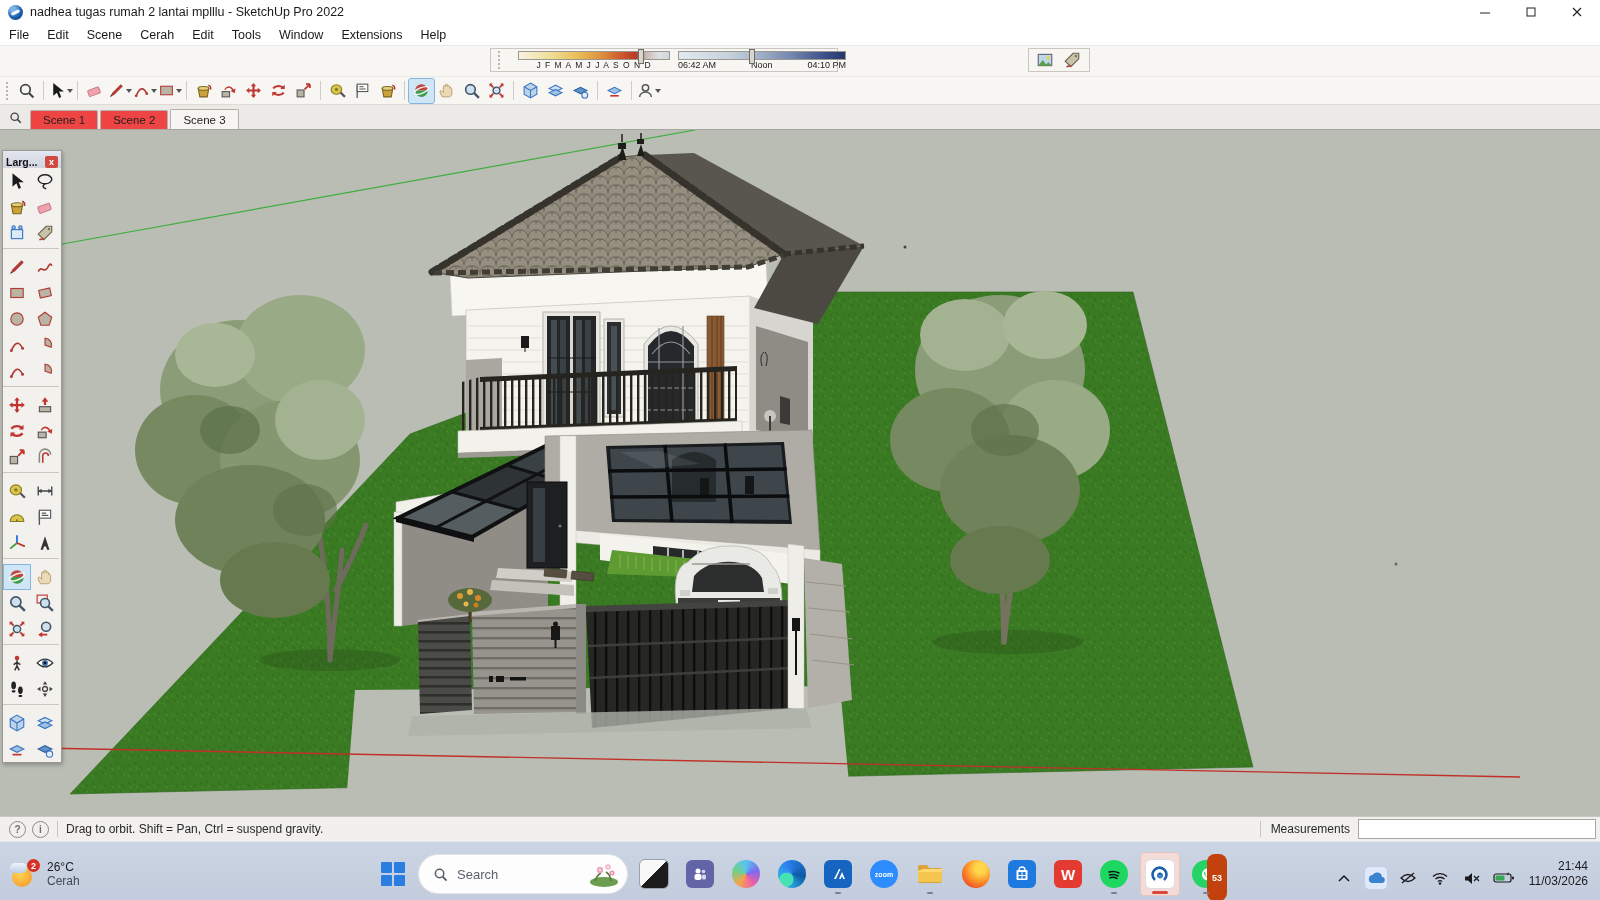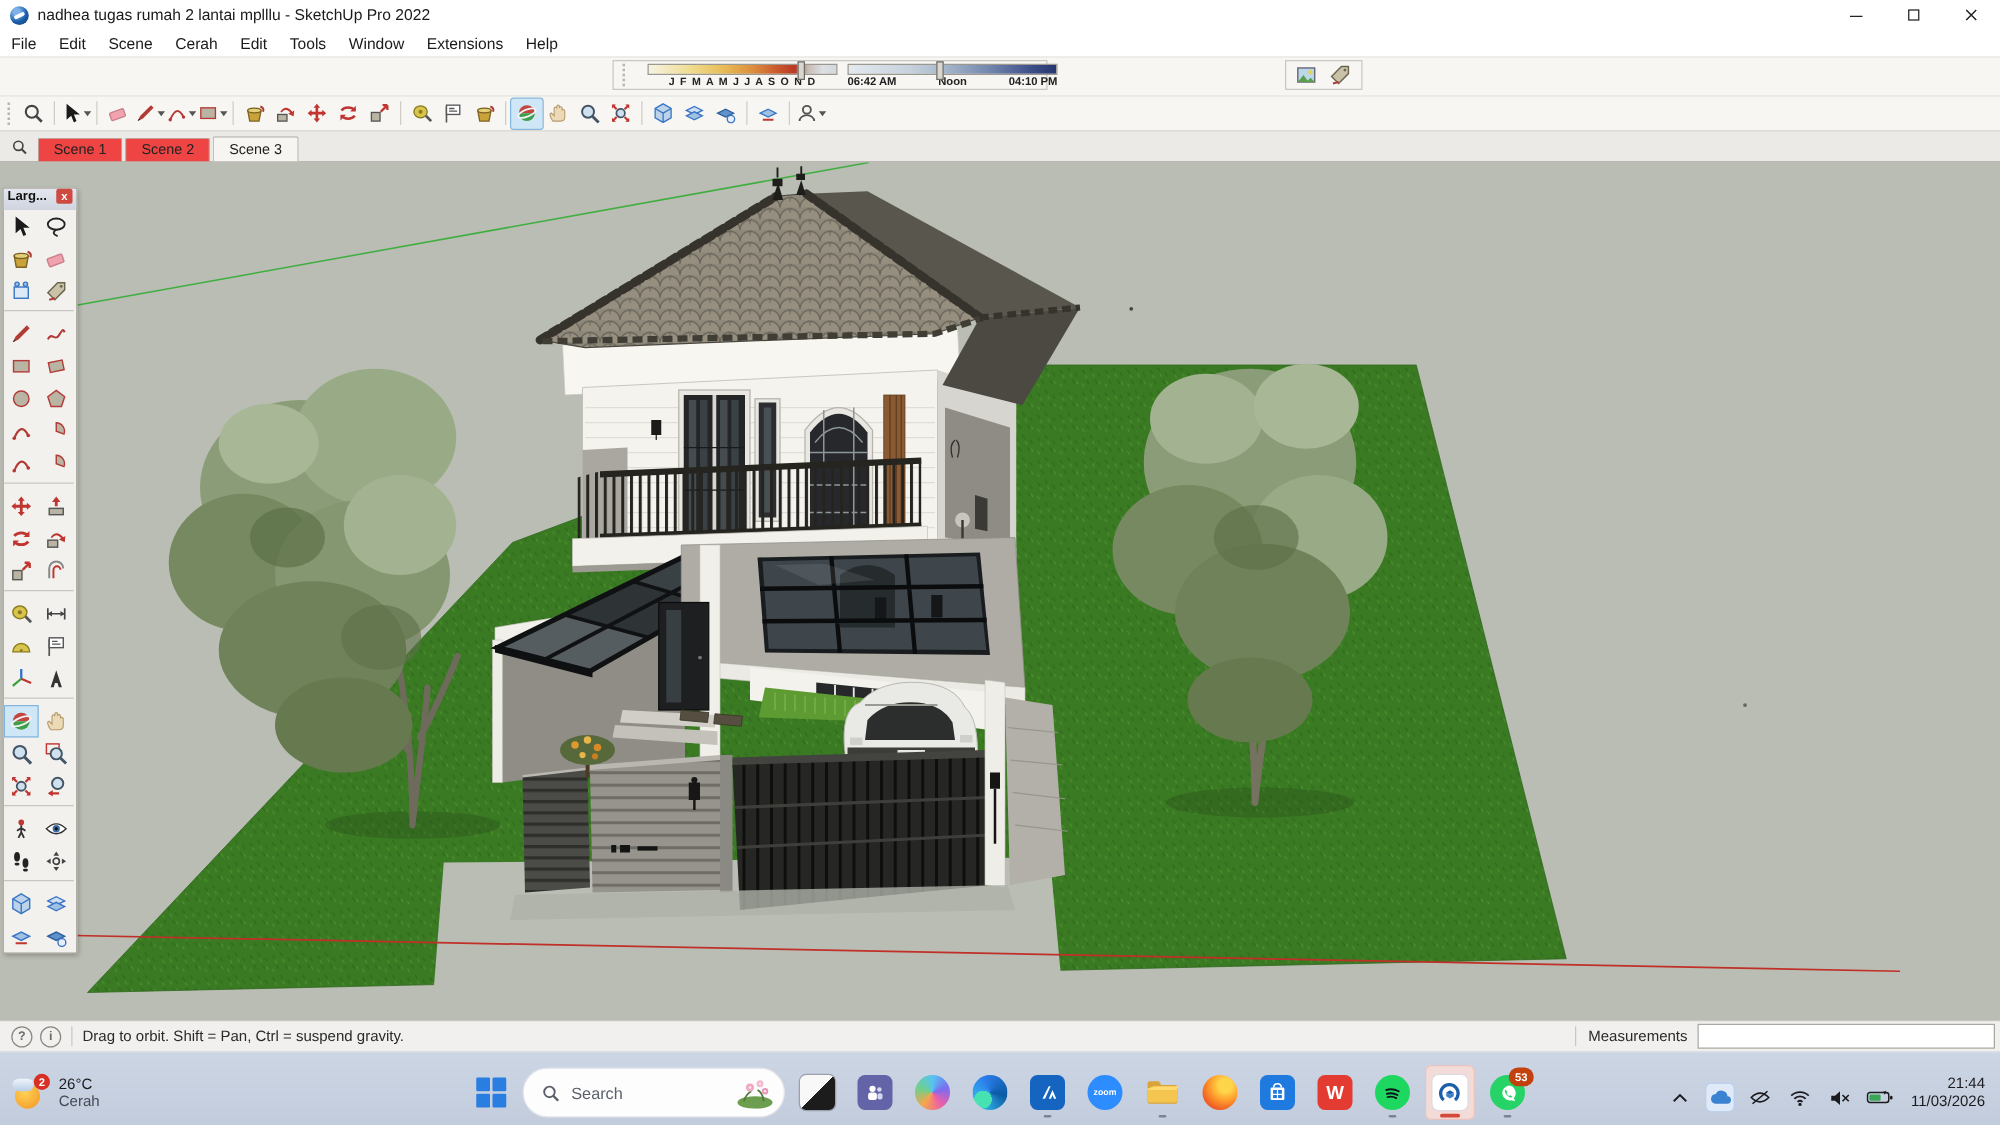--- a/index.html
+++ b/index.html
@@ -9,42 +9,42 @@
     background:radial-gradient(circle at 35% 30%,#7fb2e8 0 18%,#1b5faa 55%,#123e74);position:relative;}
   .titlebar .logo::after{content:"";position:absolute;left:3px;top:6px;width:9px;height:3px;border-radius:2px;background:#fff;transform:rotate(-25deg);}
   .wbtns{margin-left:auto;display:flex;height:24px;}
   .wbtn{width:46px;display:flex;align-items:center;justify-content:center;}
   .wbtn svg{display:block}
   .menubar{height:21px;background:#fff;display:flex;align-items:center;font-size:12.5px;color:#1a1a1a;border-bottom:1px solid #e8e8e6;}
   .menubar span{padding:2px 9px;cursor:default;}
   .toolrow1{height:30px;background:#f7f6f3;position:relative;border-bottom:1px solid #eceae6;}
   .panel{position:absolute;top:2px;background:#f7f6f3;border:1px solid #c9c7c0;display:flex;align-items:center;padding:1px 7px;gap:8px;height:24px;box-sizing:border-box;}
   .grip{width:4px;height:18px;border-left:2px dotted #b7b5ae;margin-right:2px;}
-  .slider{position:relative;font-weight:bold;}
+  .slider{position:relative;}
   .sbar{height:9px;border:1px solid #9a988f;box-sizing:border-box;}
   .months .sbar{width:152px;background:linear-gradient(90deg,#f7f3e3 0%,#efdd92 22%,#e8bc55 40%,#dd8f3e 55%,#cc5a2e 68%,#b93a24 78%,#c8bdb6 85%,#dde0e4 93%,#d2d7de 100%);}
   .times .sbar{width:168px;background:linear-gradient(90deg,#e3e9ef 0%,#c6d1dc 30%,#a9b9cc 45%,#7386ad 68%,#3d4f8a 88%,#25366f 100%);}
   .handle{position:absolute;top:-2px;width:4px;height:13px;background:#d8d6cf;border:1px solid #6e6c66;}
   .slabels{display:flex;justify-content:space-between;font-size:9px;color:#222;margin-top:0px;}
   .months .slabels{letter-spacing:1px;font-size:8.5px;justify-content:center;}
   .toolrow2{height:27px;background:#f7f6f3;display:flex;align-items:center;padding-left:6px;border-bottom:1px solid #dddbd5;}
   .tbtn{width:25px;height:24px;display:flex;align-items:center;justify-content:center;border-radius:2px;position:relative;}
   .tbtn.active{background:#cfe6f7;outline:1px solid #84b6dd;}
   .tbtn svg{width:17px;height:17px;display:block;}
   .caret{width:0;height:0;border-left:3px solid transparent;border-right:3px solid transparent;border-top:4px solid #555;margin-left:1px;}
   .tsep{width:1px;height:19px;background:#cfcdc6;margin:0 4px;}
   .tabrow{height:24px;background:#eceae6;display:flex;align-items:flex-end;border-bottom:1px solid #a9a7a1;}
   .tabsearch{width:30px;display:flex;align-items:center;justify-content:center;height:24px;}
   .tabsearch svg{width:13px;height:13px;}
   .scenetab{font-size:11.5px;color:#222;background:#ef4444;border:1px solid #b3b1ab;border-bottom:none;padding:3px 12px 3px 12px;margin-right:2px;border-radius:2px 2px 0 0;}
   .scenetab.active{background:#f6f5f1;padding-top:4px;}
   .viewport{position:relative;width:1600px;height:686px;background:#b9bdb3;}
   .viewport>svg.scene{position:absolute;left:0;top:0;}
   .palette{position:absolute;left:2px;top:20px;width:58px;background:#f2f1ee;border:1px solid #9a988f;box-shadow:1px 2px 4px rgba(0,0,0,.25);}
-  .ptitle{height:17px;background:linear-gradient(#e3e6ee,#cfd4e0);display:flex;align-items:flex-start;font-size:10.5px;font-weight:bold;color:#111;padding:0 3px;}
+  .ptitle{height:17px;background:linear-gradient(#e3e6ee,#cfd4e0);display:flex;align-items:flex-end;font-size:10.5px;font-weight:bold;color:#111;padding:0 3px;}
   .pclose{margin-left:auto;width:13px;height:12px;background:#ce4a40;color:#fff;font-size:9px;line-height:12px;text-align:center;border-radius:2px;font-weight:bold;}
   .pgrid{display:grid;grid-template-columns:28px 28px;}
   .pcell{height:26px;display:flex;align-items:center;justify-content:center;}
   .pcell.active{background:#cfe6f7;outline:1px solid #84b6dd;outline-offset:-1px;}
   .pcell svg{width:18px;height:18px;}
   .pdiv{grid-column:1/3;height:5px;border-top:1px solid #c9c7c0;margin-top:2px;}
   .statusbar{height:24px;background:#f1f0ee;border-top:1px solid #c9c7c1;display:flex;align-items:center;font-size:12px;color:#333;}
   .sicon{width:15px;height:15px;border:1px solid #8a8880;border-radius:50%;color:#6e6c66;font-size:10px;font-weight:bold;display:flex;align-items:center;justify-content:center;margin-left:9px;}
   .ssep{width:1px;height:16px;background:#c9c7c1;margin:0 8px;}
   .smsg{color:#2a2a2a;}
@@ -1037,21 +1037,21 @@
           </svg>
         </span>
         <span class="dot"></span>
       </span>
     <span class="appbtn">
         <span class="ai" style="border-radius:50%;background:#25d366;position:relative;">
           <svg width="17" height="17" viewBox="0 0 17 17">
             <path d="M8.5 2.5a6 6 0 0 1 4.6 9.9L14 15l-2.8-.8A6 6 0 1 1 8.5 2.5z" fill="#fff"></path>
             <path d="M6.3 5.5q-1 1 0 3t3 3q2 1 2.5-.3l-1.5-1-1 .5q-1.3-.7-2-2l.6-.9-1-1.6z" fill="#25d366"></path>
           </svg>
-          <span style="position:absolute;top:-6px;right:-7px;min-width:16px;height:15px;border-radius:8px;background:#c2410c;color:#fff;font-size:9px;font-weight:bold;display:flex;align-items:center;justify-content:center;padding:0 2px;">53</span>
+          <span style="position:absolute;top:-6px;right:-7px;min-width:16px;height:15px;border-radius:8px;background:#c2410c;color:#fff;font-size:9px;font-weight:bold;display:flex;align-items:center;justify-content:center;padding:16px 2px;">53</span>
         </span>
         <span class="dot"></span>
       </span>
   </div>
 
   <div class="tray">
     <span class="trayic">
         <svg width="12" height="8" viewBox="0 0 12 8">
           <path d="M1 7l5-5 5 5" fill="none" stroke="#1b1b1f" stroke-width="1.5"></path>
         </svg>

